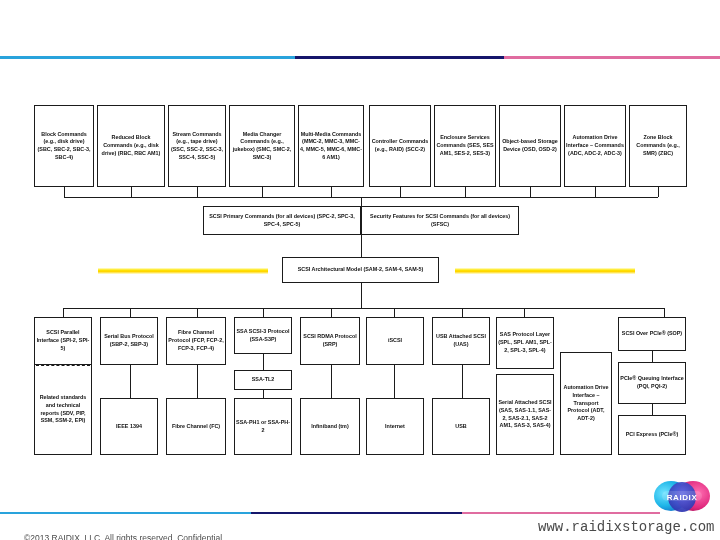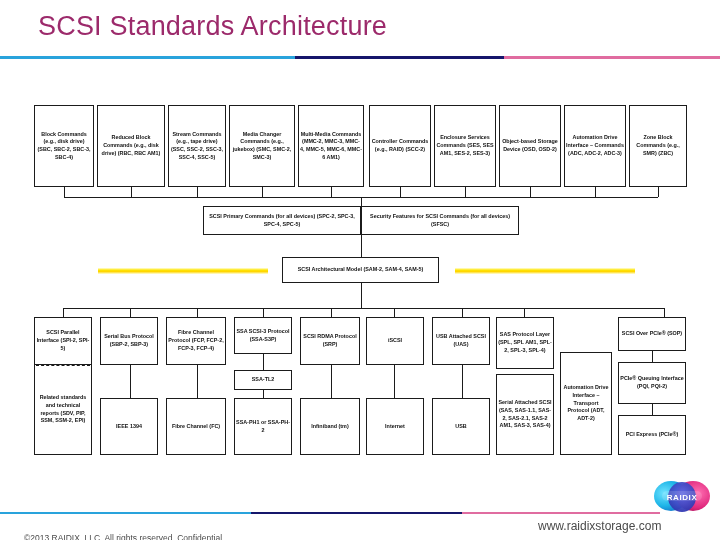--- a/index.html
+++ b/index.html
@@ -100,37 +100,37 @@
     position: absolute;
     left: 24px; top: 519px;
     font-size: 8.5px;
     color: #4a4a4a;
     white-space: nowrap;
     margin-top: 14px;
   }
   .weburl {
     position: absolute;
     left: 538px; top: 519px;
-    font-size: 12px;
+    font-size: 14px;
     color: #4a4a4a;
     white-space: nowrap;
+    font-family: Liberation Mono, monospace;
   }
   .logo {
     position: absolute;
     left: 651px; top: 476px;
     width: 62px; height: 42px;
   }
   .logo svg { display:block; }
 </style>
 </head>
 <body>
 
 <div id="slide">
 
-  <div class="title">SCSI Standards Architecture</div>
   <div class="title-rule">
     <div class="seg-a"></div>
     <div class="seg-b"></div>
     <div class="seg-c"></div>
   </div>
 
   <div id="diagram">
 
     <div class="box" style="left:34px;  top:105px; width:60px;  height:82px;">
         <span>Block Commands (e.g., disk drive) (SBC, SBC-2, SBC-3, SBC-4)</span>

